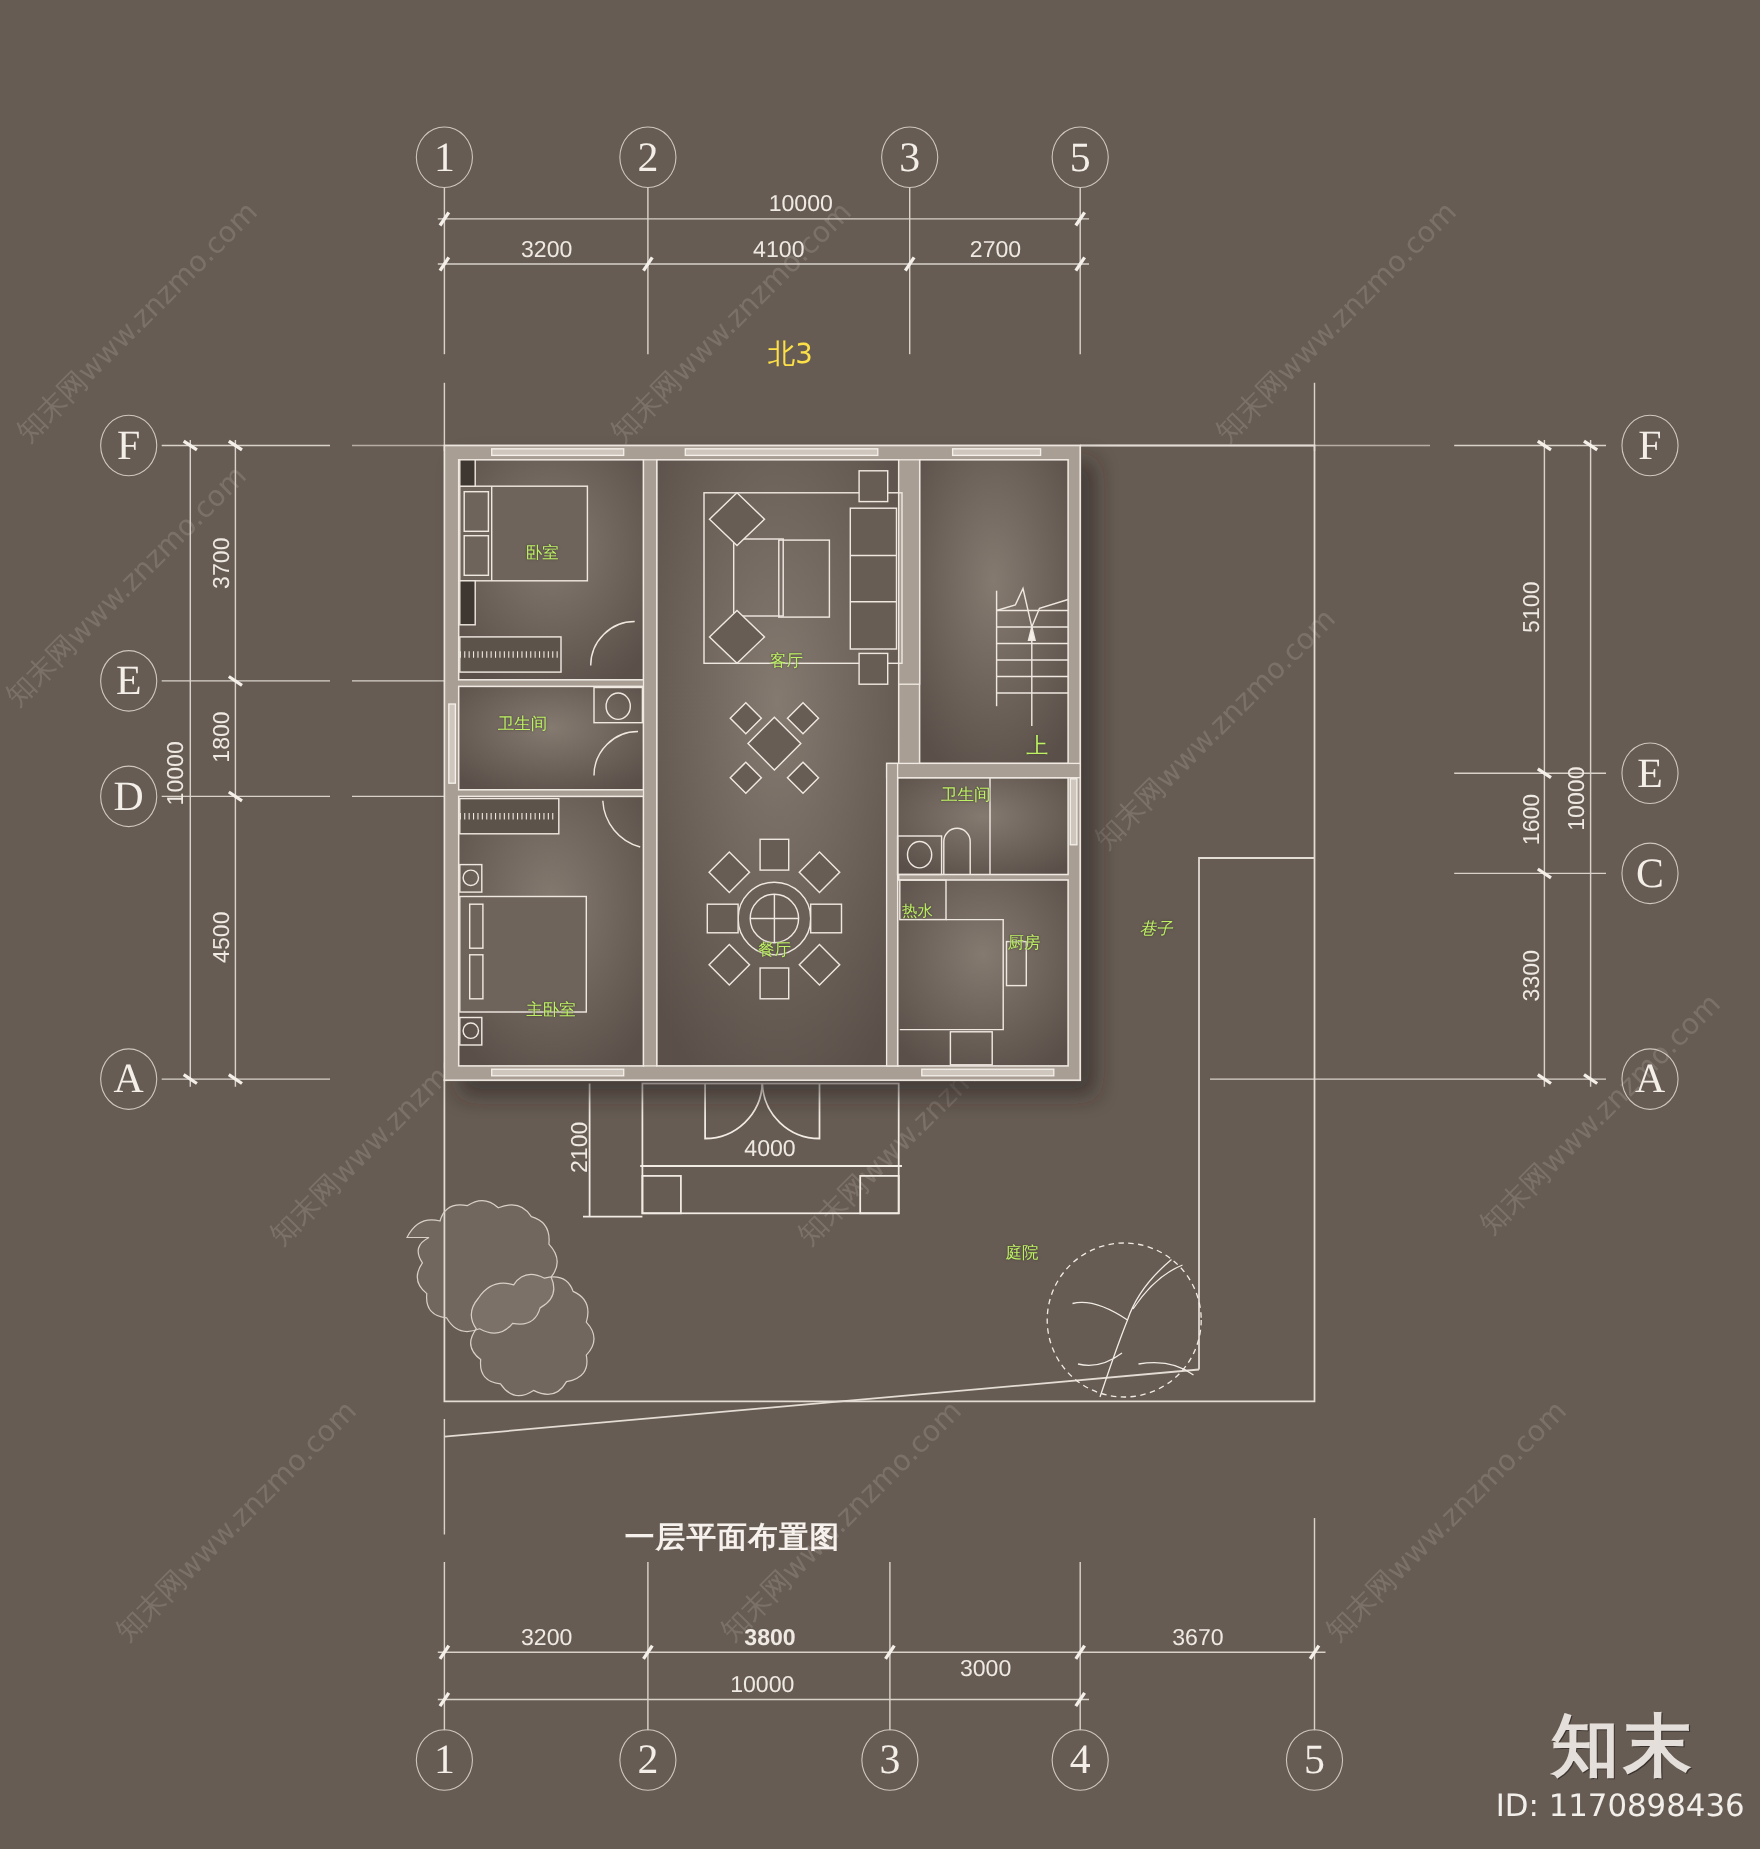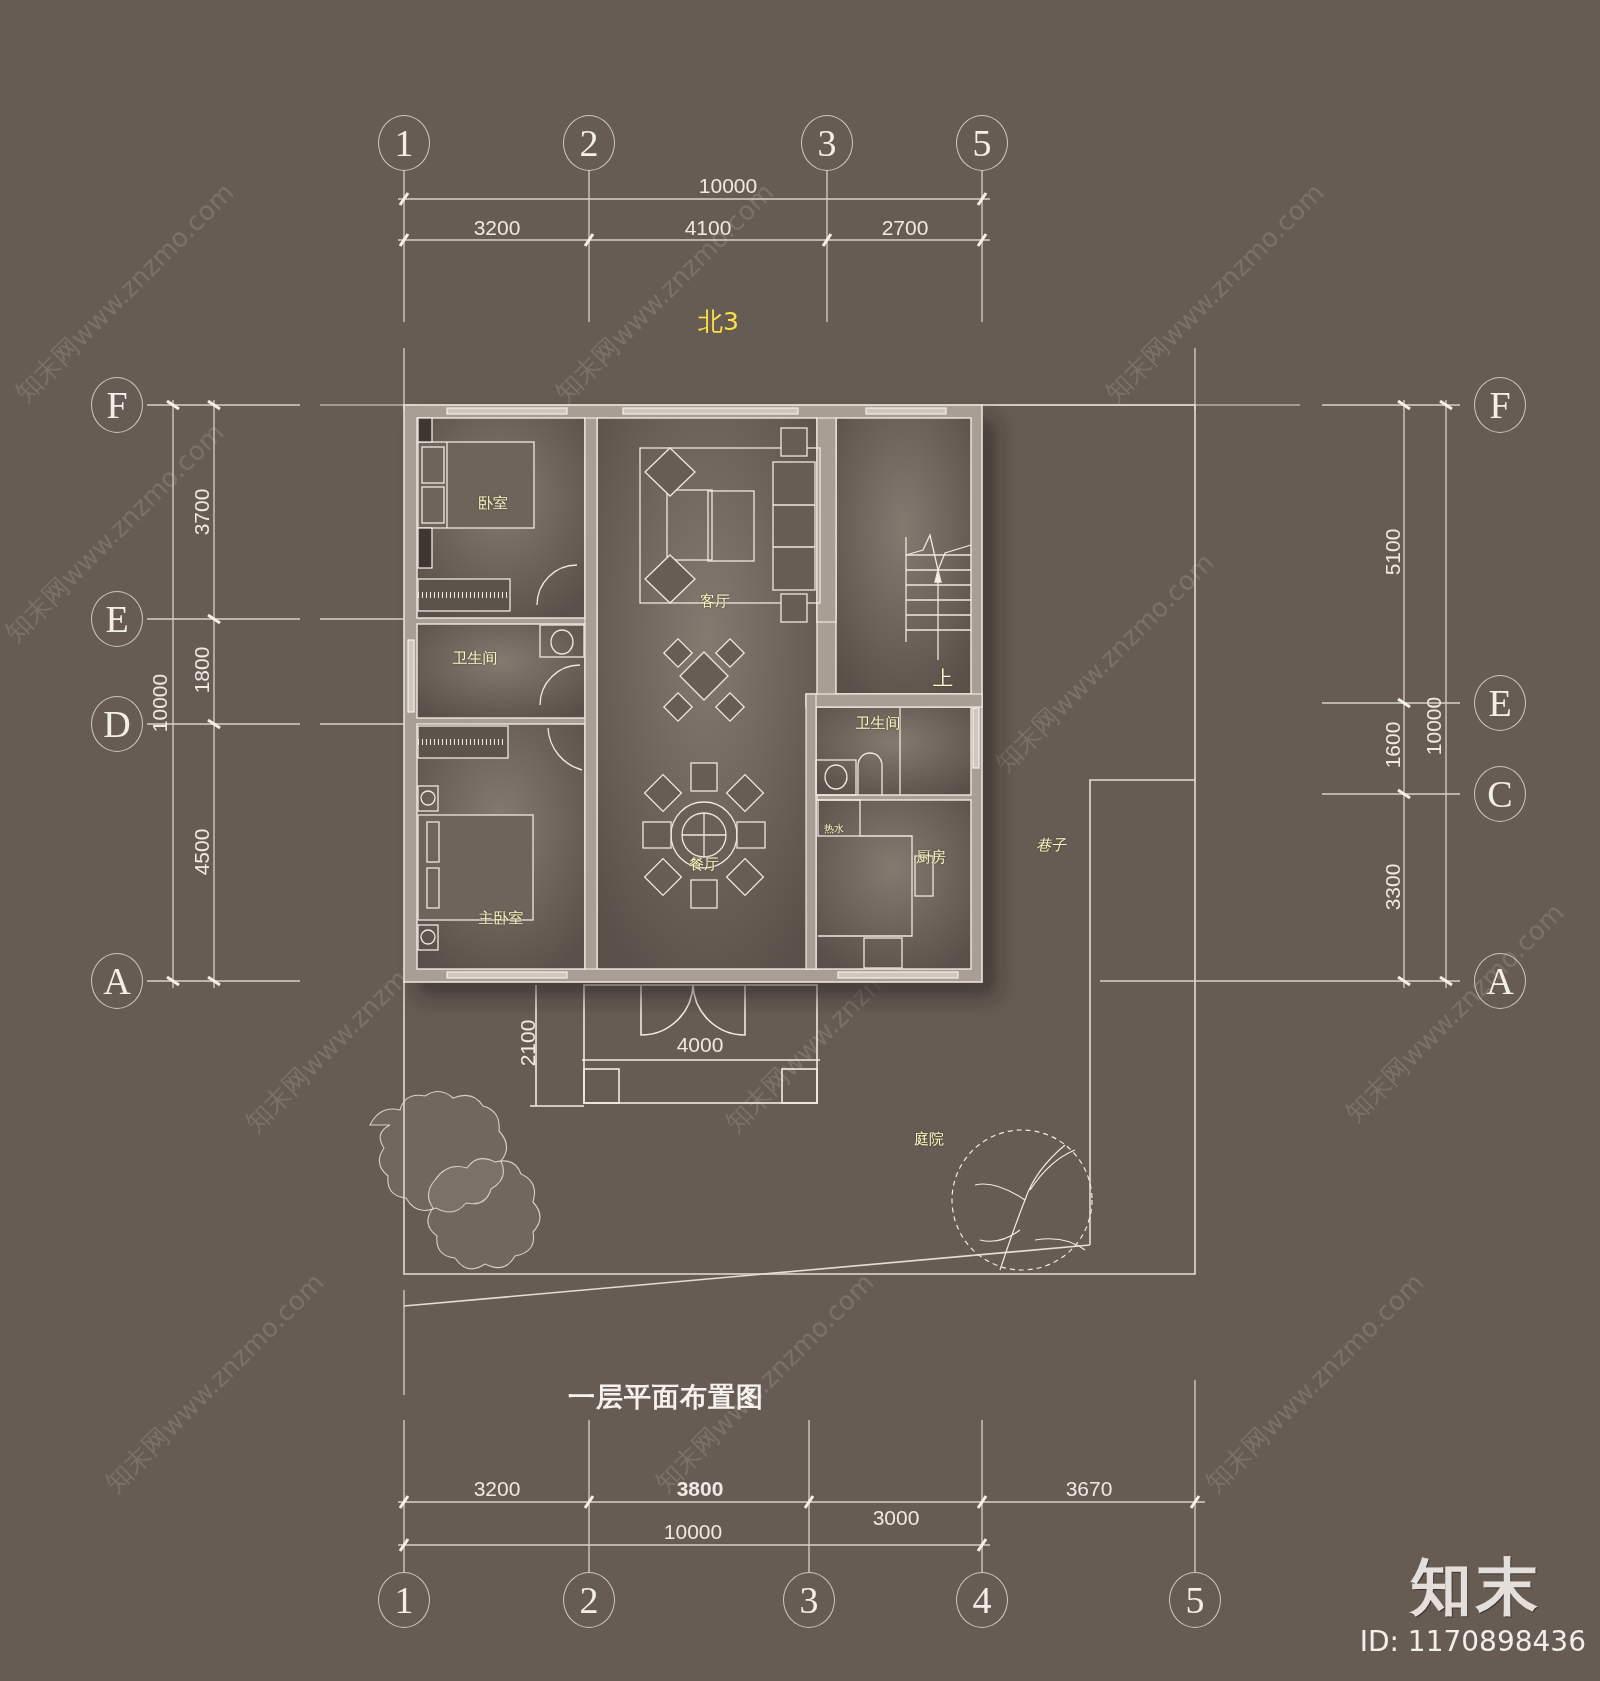--- a/index.html
+++ b/index.html
@@ -2,21 +2,21 @@
 <html><head>
 <meta charset="utf-8">
 <style>
   html,body{margin:0;padding:0;}
   body{width:1600px;height:1681px;background:#665c53;position:relative;overflow:hidden;font-family:"DejaVu Sans","Liberation Sans",sans-serif;}
   svg{position:absolute;left:0;top:0;}
   .lbl{position:absolute;color:#fde047;white-space:nowrap;}
   .dim{font-family:"Liberation Sans","DejaVu Sans",sans-serif;font-size:21px;color:#efe9e3;transform:translateX(-50%);}
   .vdim{font-family:"Liberation Sans","DejaVu Sans",sans-serif;font-size:21px;color:#efe9e3;transform:translate(-50%,-50%) rotate(-90deg);}
   .axis{position:absolute;width:52px;height:56px;border:1.5px solid #cfc7be;border-radius:50%;color:#f3eee8;font-family:"Liberation Serif","DejaVu Serif",serif;font-size:38px;display:flex;align-items:center;justify-content:center;transform:translate(-50%,-50%);box-sizing:border-box;}
-  .room{position:absolute;font-size:15px;color:#fef9c3;transform:translate(-50%,-50%);text-shadow:0 0 2px #3b342f;}
+  .room{position:absolute;font-size:15px;color:#bef264;transform:translate(-50%,-50%);text-shadow:0 0 2px #3b342f;}
   .title{position:absolute;font-size:27px;font-weight:bold;color:#f6f1ec;letter-spacing:1px;}
   .wm{position:absolute;color:rgba(200,192,184,0.22);font-size:26px;transform:rotate(-45deg);transform-origin:left center;white-space:nowrap;font-family:"DejaVu Sans",sans-serif;}
   .brand{position:absolute;right:58px;top:1545px;font-size:62px;color:#e4dfda;font-weight:bold;letter-spacing:4px;text-shadow:1px 1px 0 #3c3430;}
   .idtxt{position:absolute;right:14px;top:1625px;font-size:28px;color:#f2eeea;font-family:"DejaVu Sans",sans-serif;}
 </style>
 </head>
 <body>
 
 <div class="wm" style="left:20px;top:380px;">知末网www.znzmo.com</div>
 <div class="wm" style="left:560px;top:380px;">知末网www.znzmo.com</div>
@@ -276,21 +276,21 @@
 <div class="lbl vdim" style="left:1393px;top:745px;">1600</div>
 <div class="lbl vdim" style="left:1393px;top:887px;">3300</div>
 <div class="lbl vdim" style="left:1434px;top:726px;">10000</div>
 
 <div class="room" style="left:493px;top:503px;">卧室</div>
 <div class="room" style="left:715px;top:601px;">客厅</div>
 <div class="room" style="left:475px;top:658px;">卫生间</div>
 <div class="room" style="left:878px;top:723px;">卫生间</div>
 <div class="room" style="left:704px;top:864px;">餐厅</div>
 <div class="room" style="left:931px;top:857px;">厨房</div>
-<div class="room" style="left:834px;top:829px;font-size:10px;">热水</div>
+<div class="room" style="left:834px;top:829px;font-size:14px;">热水</div>
 <div class="room" style="left:501px;top:918px;">主卧室</div>
 <div class="room" style="left:943px;top:678px;font-size:20px;">上</div>
 <div class="room" style="left:1051px;top:845px;font-style:italic;">巷子</div>
 <div class="room" style="left:929px;top:1115px;margin-top:24px;">庭院</div>
 
 <div class="lbl dim" style="left:700px;top:1033px;">4000</div>
 <div class="lbl vdim" style="left:528px;top:1043px;">2100</div>
 
 <div class="title" style="left:568px;top:1379px;">一层平面布置图</div>
 

